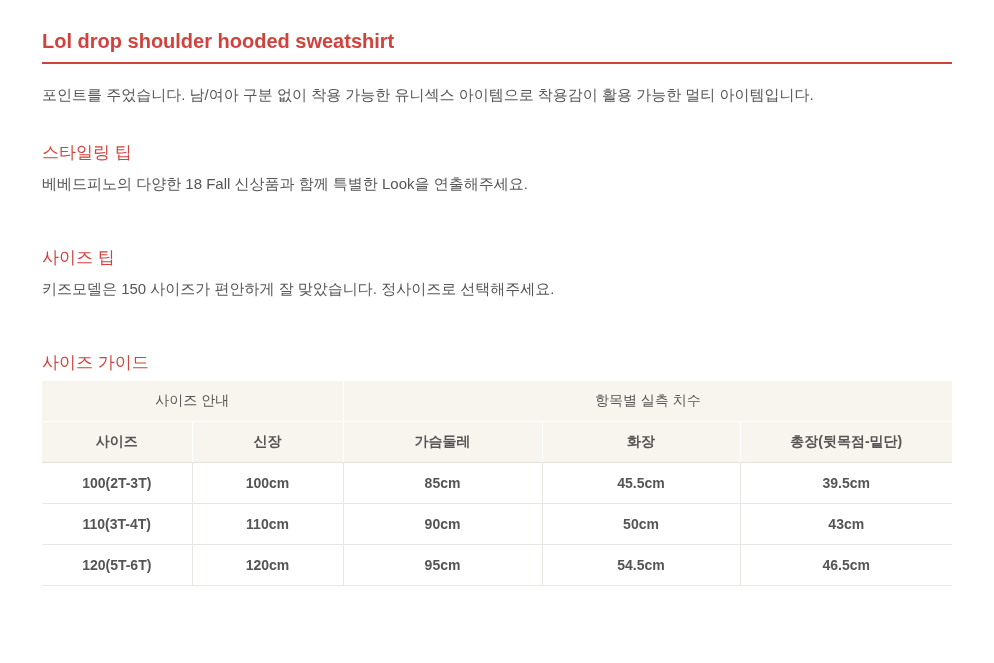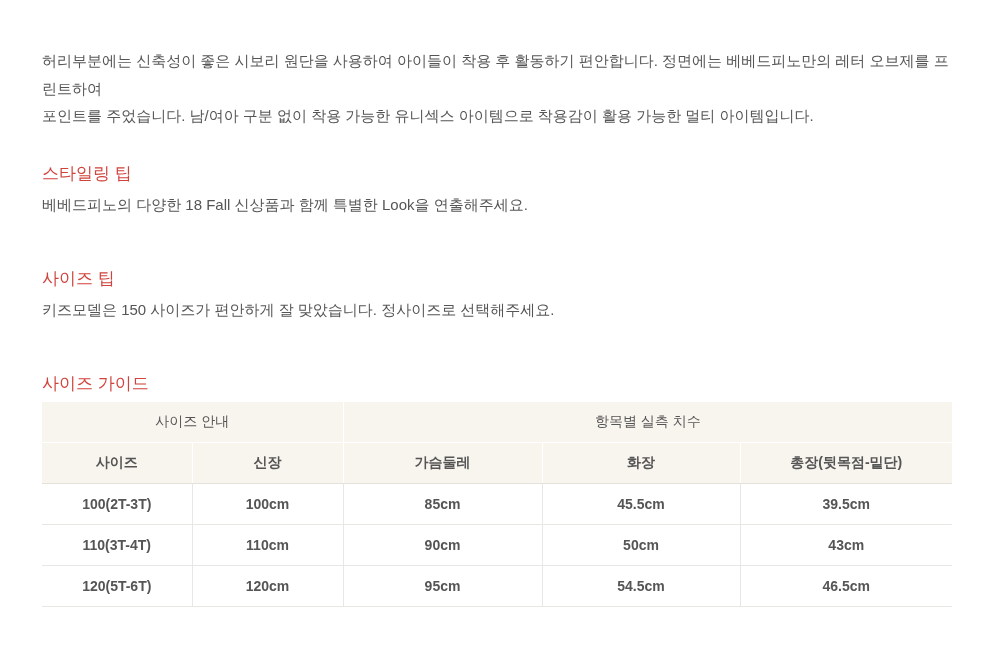--- a/index.html
+++ b/index.html
@@ -84,23 +84,23 @@
   table.size-table th:last-child,
   table.size-table td:last-child { border-right: none; }
   table.size-table .group-headers th { border-top: none; }
 </style>
 </head>
 <body>
 
 <div class="page">
   <div class="content">
 
+    <h1 class="product-title">Lol drop shoulder hooded sweatshirt</h1>
 
     <div class="description">
-      <div>허리부분에는 신축성이 좋은 시보리 원단을 사용하여 아이들이 착용 후 활동하기 편안합니다. 정면에는 베베드피노만의 레터 오브제를 프린트하여</div>
       <div>포인트를 주었습니다. 남/여아 구분 없이 착용 가능한 유니섹스 아이템으로 착용감이 활용 가능한 멀티 아이템입니다.</div>
     </div>
 
     <h2 class="section-heading first">스타일링 팁</h2>
     <p class="section-body">베베드피노의 다양한 18 Fall 신상품과 함께 특별한 Look을 연출해주세요.</p>
 
     <h2 class="section-heading">사이즈 팁</h2>
     <p class="section-body">키즈모델은 150 사이즈가 편안하게 잘 맞았습니다. 정사이즈로 선택해주세요.</p>
 
     <h2 class="section-heading size-guide-heading">사이즈 가이드</h2>

